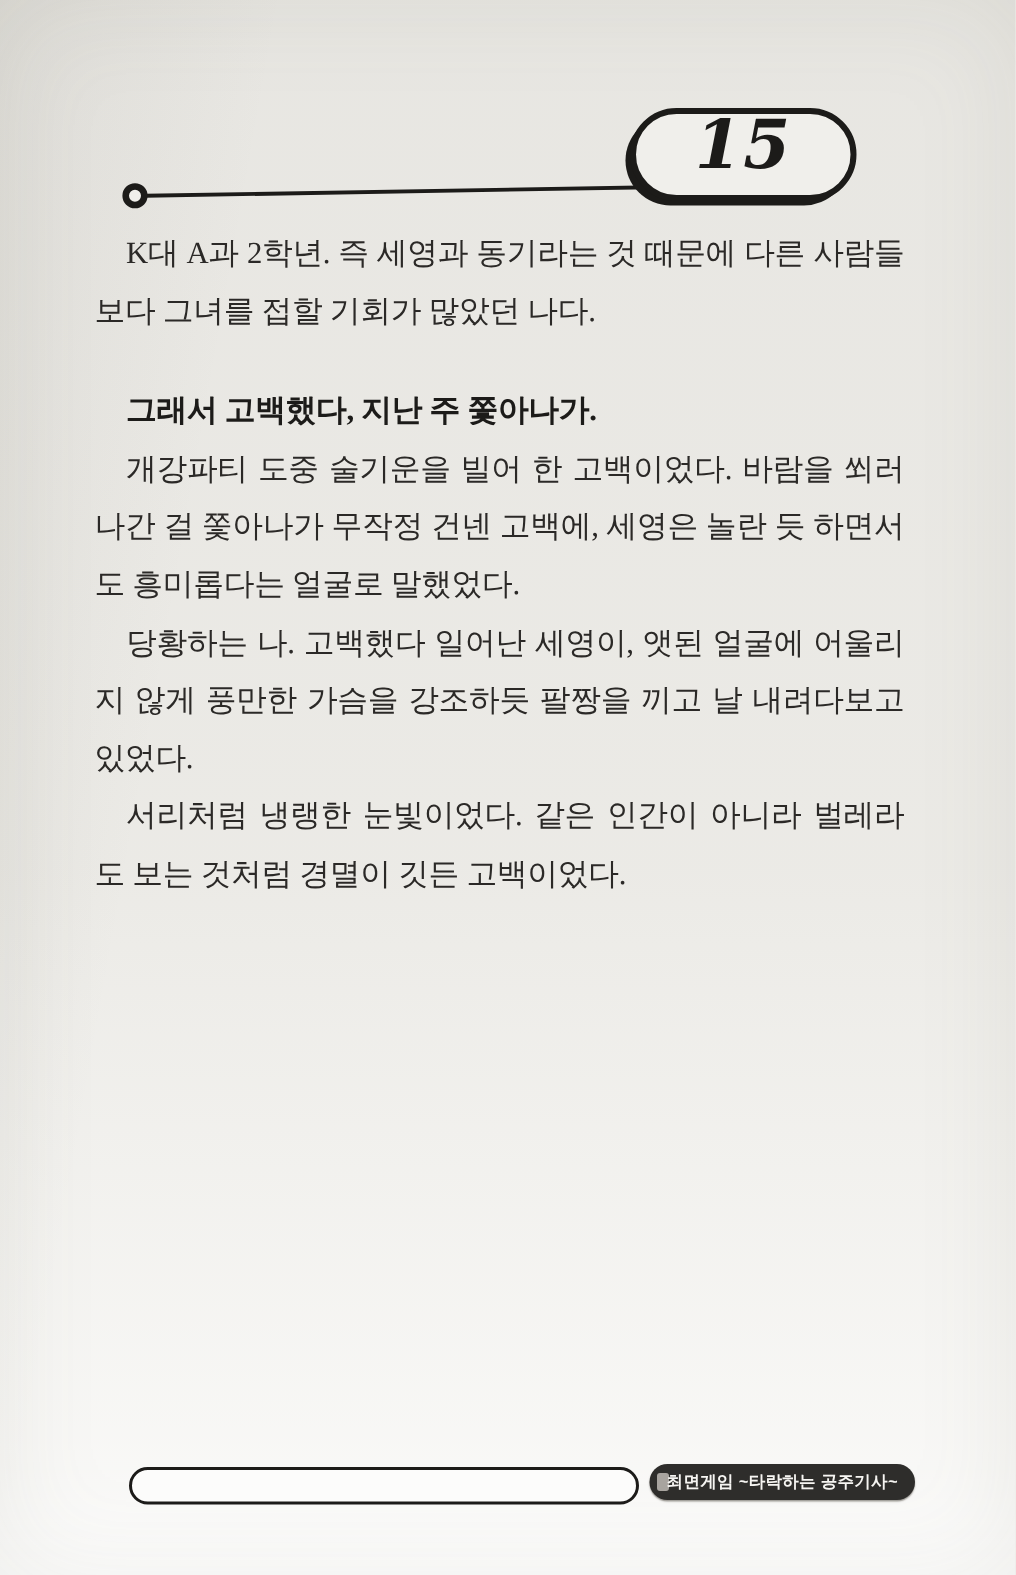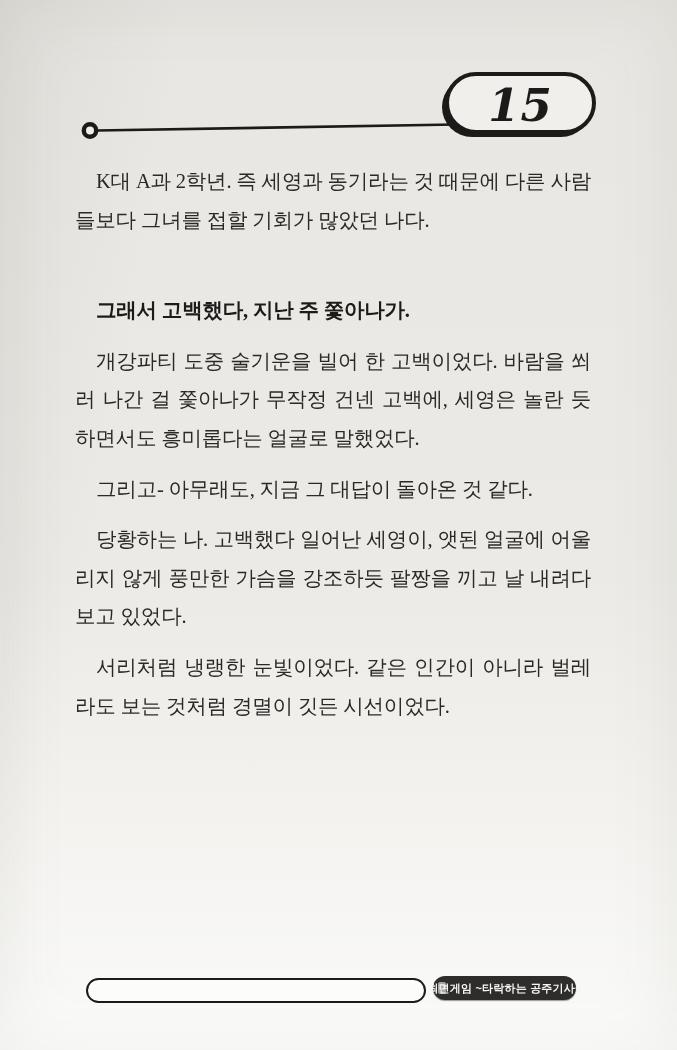--- a/index.html
+++ b/index.html
@@ -20,27 +20,27 @@
     box-shadow: inset 0 0 70px rgba(110,104,92,0.10);
   }
 
   
   .header-line {
     position: absolute; left: 0; top: 0;
     width: 677px; height: 170px;
     pointer-events: none;
   }
   .page-badge {
-    position: absolute; left: 445px; top: 72px;
+    position: absolute; left: 420px; top: 72px;
     width: 151px; height: 62px;
     background: var(--paper, #f0efeb);
     border: 4px solid var(--ink-strong, #1c1b19);
     border-radius: 33px;
     box-shadow: -4px 4px 0 -1px var(--ink-strong, #1c1b19);
-    display: flex; align-items: flex-end; justify-content: center;
+    display: flex; align-items: flex-start; justify-content: center;
   }
   .page-num {
     font-family: "DejaVu Serif", serif;
     font-style: italic;
     font-weight: bold;
     font-size: 45px;
     line-height: 1;
     color: var(--ink-strong, #1c1b19);
     transform: translateY(-2px);
     letter-spacing: 1px;
@@ -50,38 +50,38 @@
   .body-text {
     position: absolute; left: 63px; top: 150px;
     width: 540px;
     font-size: 20.5px;
     line-height: 38.6px;
     color: var(--ink, #2b2927);
     text-align: justify;
     word-break: break-all;
     letter-spacing: -0.2px;
   }
-  .para { margin: 12px; }
+  .para { margin: 0; }
   .para.indent { text-indent: 21px; }
   .para.indent-lg { text-indent: 27px; }
   .para.bold { font-weight: bold; color: var(--ink-strong, #1c1b19); }
   .para .b { font-weight: bold; color: var(--ink-strong, #1c1b19); }
   .spacer { height: 28px; }
 
   
   .footer-pill {
     position: absolute; left: 86px; top: 978px;
     width: 340px; height: 25px;
     border: 2.5px solid var(--ink-strong, #1c1b19);
     border-radius: 13px;
     background: rgba(255,255,255,0.55);
   }
   .footer-badge {
     position: absolute; left: 433px; top: 976px;
-    width: 143px; height: 24px;
+    width: 177px; height: 24px;
     background: var(--badge-bg, #2e2d2b);
     border-radius: 12px;
     display: flex; align-items: center; justify-content: center;
     box-shadow: 0 1px 1px rgba(60,55,45,0.5);
   }
   .footer-badge .title {
     font-family: "Liberation Sans", sans-serif;
     font-size: 11px;
     font-weight: bold;
     letter-spacing: 0.2px;
@@ -109,23 +109,22 @@
 
   <div class="page-badge">
     <span class="page-num">15</span>
   </div>
 
   <main class="body-text">
       <p class="para indent">K대 A과 2학년. 즉 세영과 동기라는 것 때문에 다른 사람들보다 그녀를 접할 기회가 많았던 나다.</p>
       <div class="spacer"></div>
       <p class="para indent bold">그래서 고백했다, 지난 주 쫓아나가.</p>
       <p class="para indent">개강파티 도중 술기운을 빌어 한 고백이었다. 바람을 쐬러 나간 걸 쫓아나가 무작정 건넨 고백에, 세영은 놀란 듯 하면서도 흥미롭다는 얼굴로 말했었다.</p>
-      <p class="para indent">그리고- 아무래도, 지금 그 대답이 돌아온 것 같다.</p>
       <p class="para indent">당황하는 나. 고백했다 일어난 세영이, 앳된 얼굴에 어울리지 않게 풍만한 가슴을 강조하듯 팔짱을 끼고 날 내려다보고 있었다.</p>
-      <p class="para indent">서리처럼 냉랭한 눈빛이었다. 같은 인간이 아니라 벌레라도 보는 것처럼 경멸이 깃든 시선이었다.</p>
+      <p class="para indent">서리처럼 냉랭한 눈빛이었다. 같은 인간이 아니라 벌레라도 보는 것처럼 경멸이 깃든 고백이었다.</p>
     </main>
 
   <div class="footer-pill"></div>
   <div class="footer-badge">
     <span class="badge-notch"></span>
     <span class="title">최면게임 ~타락하는 공주기사~</span>
   </div>
 
 </div>
 

